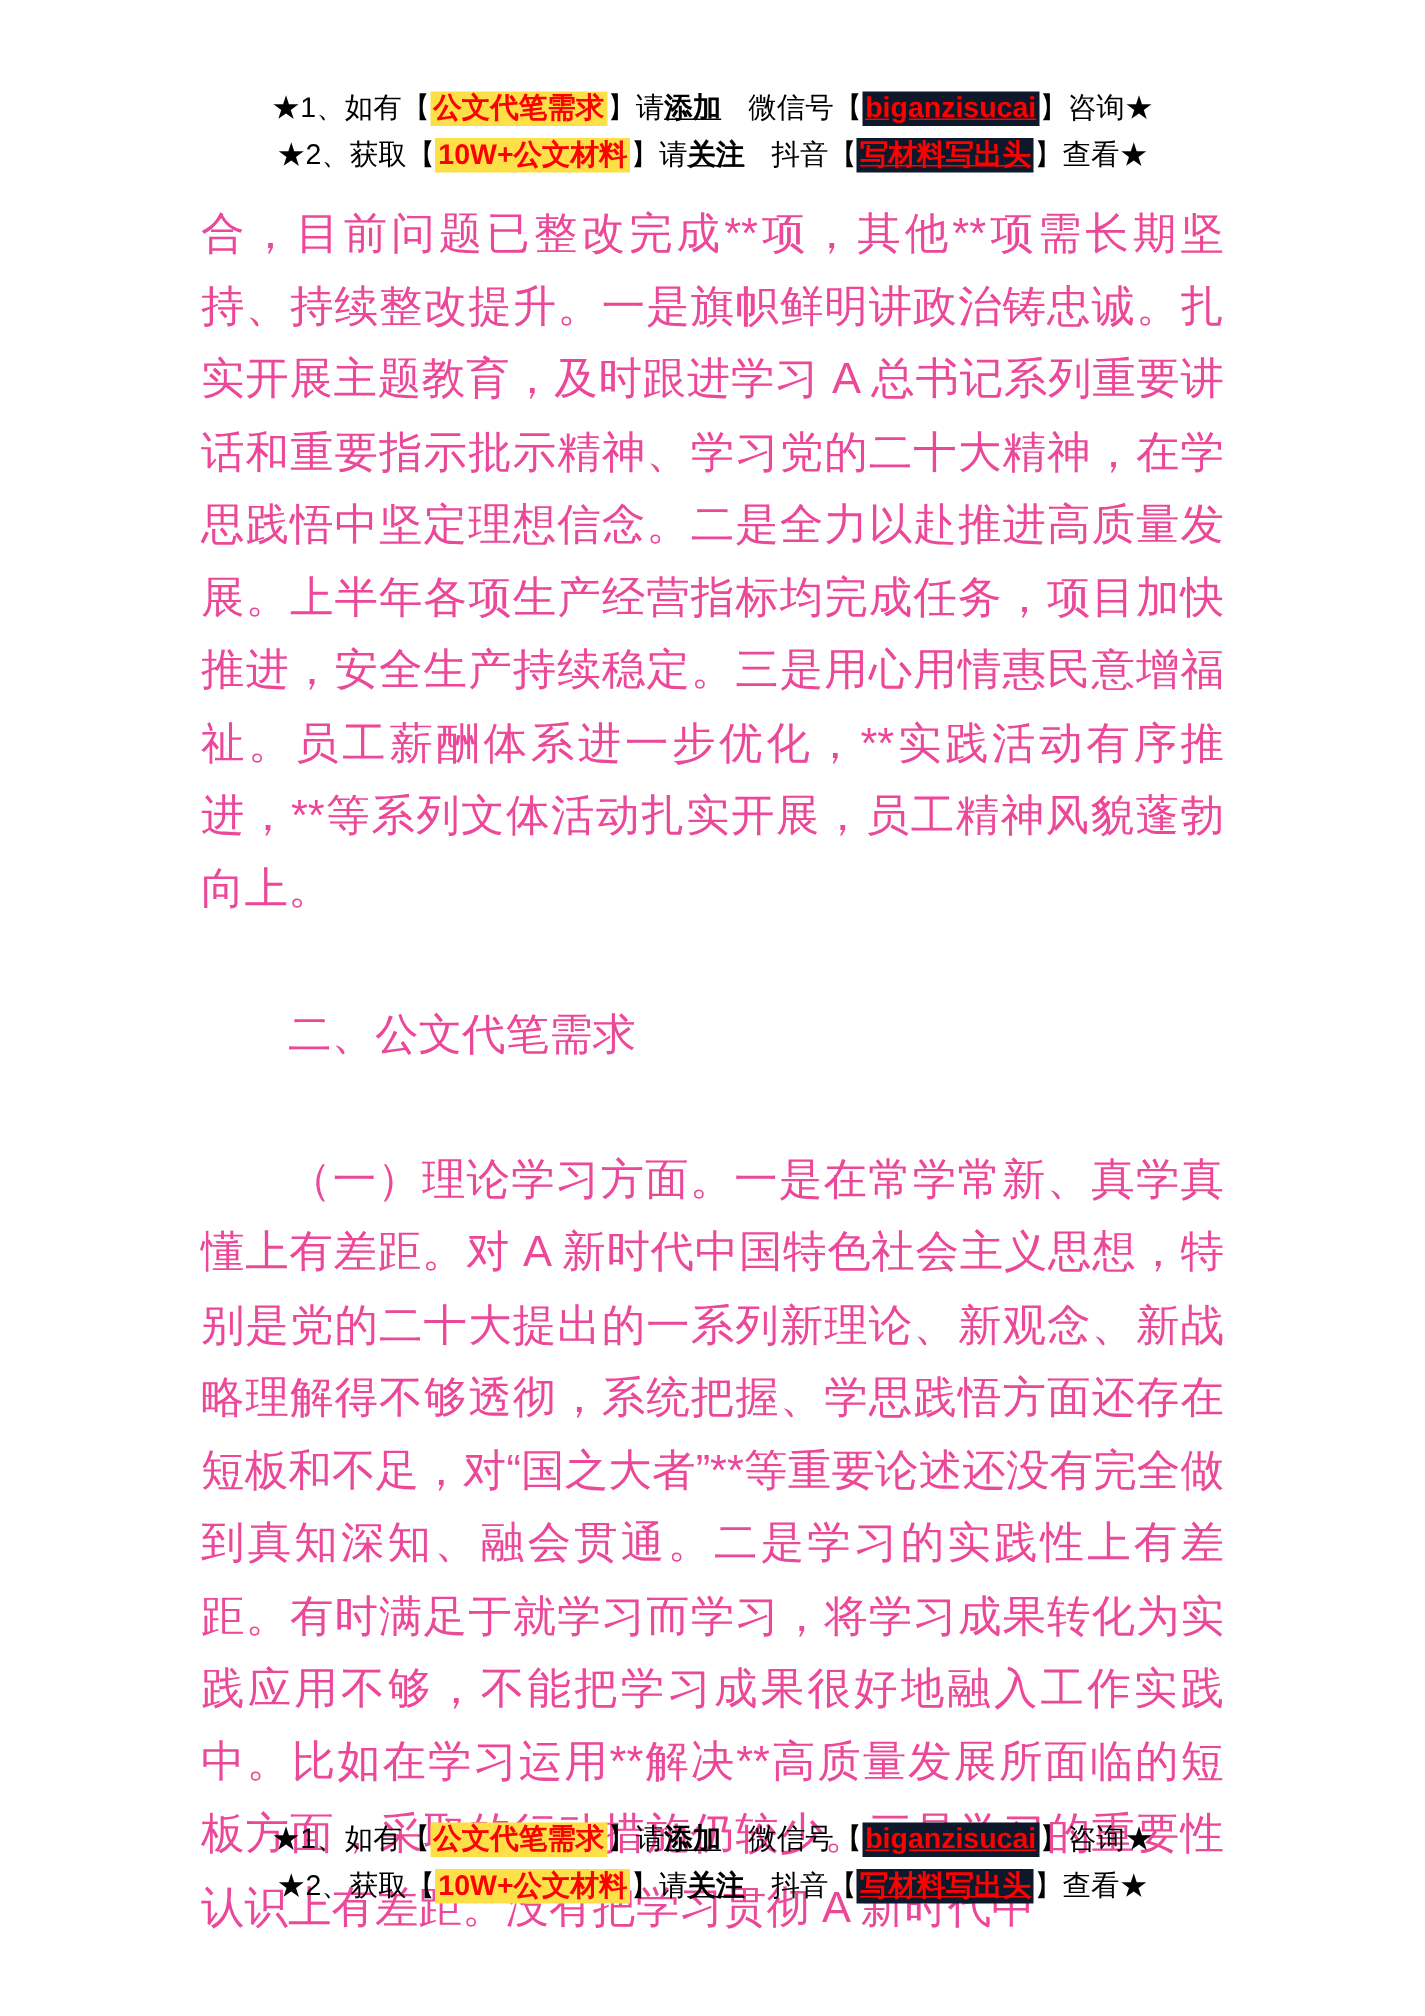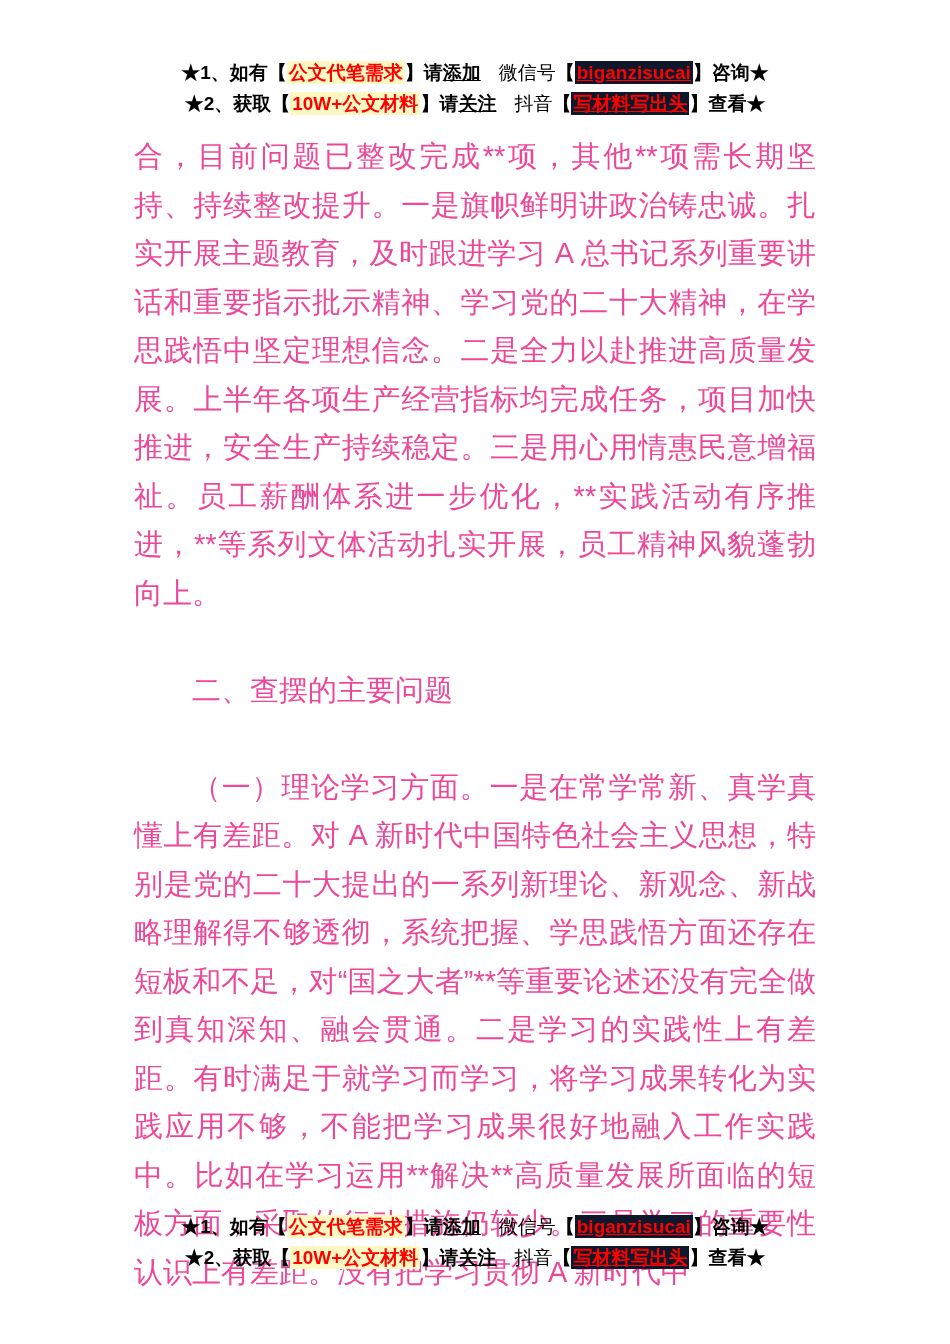--- a/index.html
+++ b/index.html
@@ -22,27 +22,27 @@
     width: 100%;
     text-align: center;
     font-size: 19px;
     line-height: 31px;
     font-weight: bold;
     color: #000000;
     white-space: nowrap;
   }
   .promo-header { padding-top: 57px; }
   .promo-footer { position: absolute; top: 1211px; left: 0; right: 0; }
-  .seg-b  { font-weight: bold; }
+  .seg-b  { font-weight: normal; }
   .seg-r  { font-weight: normal; margin-left: 18px; }
   .seg-bu { font-weight: bold; text-decoration: underline; margin-top: 44px; }
   .seg-hl {
     font-weight: bold;
     color: #ff0000;
-    background: #fef9c3;
+    background: #fde047;
     padding: 1px 2px;
   }
   .seg-hlu {
     font-weight: bold;
     color: #ff0000;
     background: #0f172a;
     text-decoration: underline;
     padding: 1px 2px;
   }
   
@@ -74,21 +74,21 @@
     <div class="promo-line">
       <span class="seg-b">★1、如有【</span><span class="seg-hl">公文代笔需求</span><span class="seg-b">】请</span><span class="seg-bu">添加</span><span class="seg-r">微信号</span><span class="seg-b">【</span><span class="seg-hlu">biganzisucai</span><span class="seg-b">】咨询★</span>
     </div>
     <div class="promo-line">
       <span class="seg-b">★2、获取【</span><span class="seg-hl">10W+公文材料</span><span class="seg-b">】请</span><span class="seg-bu">关注</span><span class="seg-r">抖音</span><span class="seg-b">【</span><span class="seg-hlu">写材料写出头</span><span class="seg-b">】查看★</span>
     </div>
   </div>
 
   <main class="doc-body">
     <p class="para">合，目前问题已整改完成**项，其他**项需长期坚持、持续整改提升。一是旗帜鲜明讲政治铸忠诚。扎实开展主题教育，及时跟进学习 A 总书记系列重要讲话和重要指示批示精神、学习党的二十大精神，在学思践悟中坚定理想信念。二是全力以赴推进高质量发展。上半年各项生产经营指标均完成任务，项目加快推进，安全生产持续稳定。三是用心用情惠民意增福祉。员工薪酬体系进一步优化，**实践活动有序推进，**等系列文体活动扎实开展，员工精神风貌蓬勃向上。</p>
-    <p class="para para-heading">二、查摆的主要问题</p>
+    <p class="para para-heading">二、公文代笔需求</p>
     <p class="para para-indent">（一）理论学习方面。一是在常学常新、真学真懂上有差距。对 A 新时代中国特色社会主义思想，特别是党的二十大提出的一系列新理论、新观念、新战略理解得不够透彻，系统把握、学思践悟方面还存在短板和不足，对“国之大者”**等重要论述还没有完全做到真知深知、融会贯通。二是学习的实践性上有差距。有时满足于就学习而学习，将学习成果转化为实践应用不够，不能把学习成果很好地融入工作实践中。比如在学习运用**解决**高质量发展所面临的短板方面，采取的行动措施仍较少。三是学习的重要性认识上有差距。没有把学习贯彻 A 新时代中</p>
   </main>
 
   <div class="promo promo-footer">
     <div class="promo-line">
       <span class="seg-b">★1、如有【</span><span class="seg-hl">公文代笔需求</span><span class="seg-b">】请</span><span class="seg-bu">添加</span><span class="seg-r">微信号</span><span class="seg-b">【</span><span class="seg-hlu">biganzisucai</span><span class="seg-b">】咨询★</span>
     </div>
     <div class="promo-line">
       <span class="seg-b">★2、获取【</span><span class="seg-hl">10W+公文材料</span><span class="seg-b">】请</span><span class="seg-bu">关注</span><span class="seg-r">抖音</span><span class="seg-b">【</span><span class="seg-hlu">写材料写出头</span><span class="seg-b">】查看★</span>
     </div>

